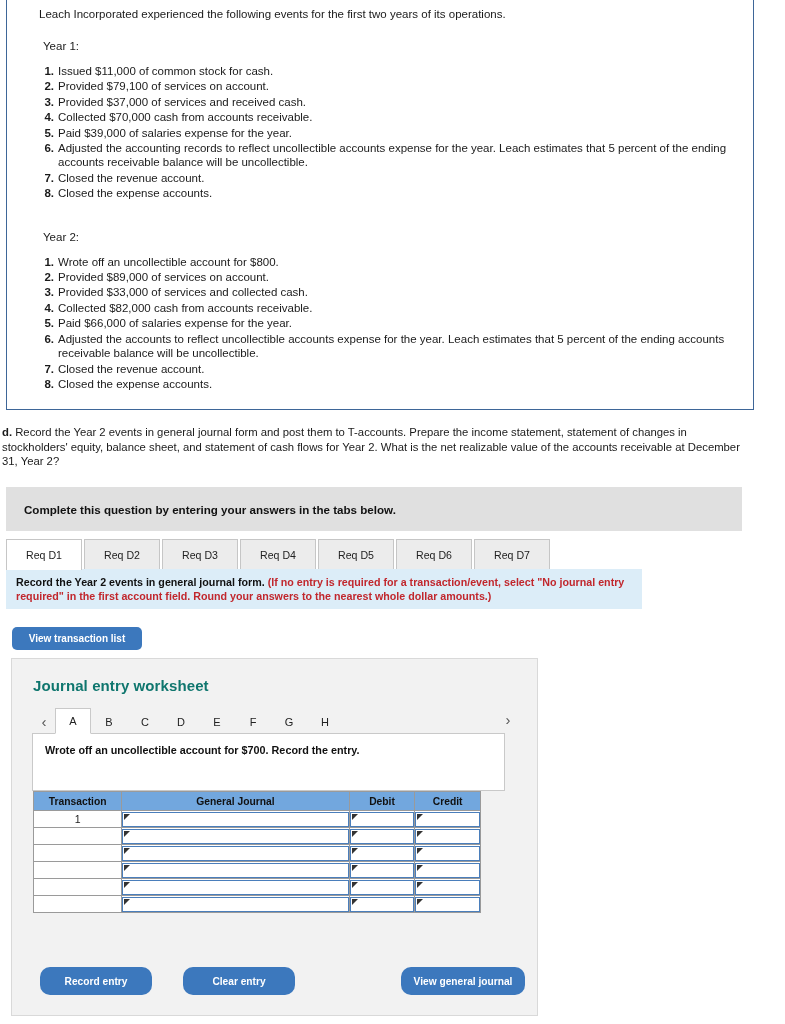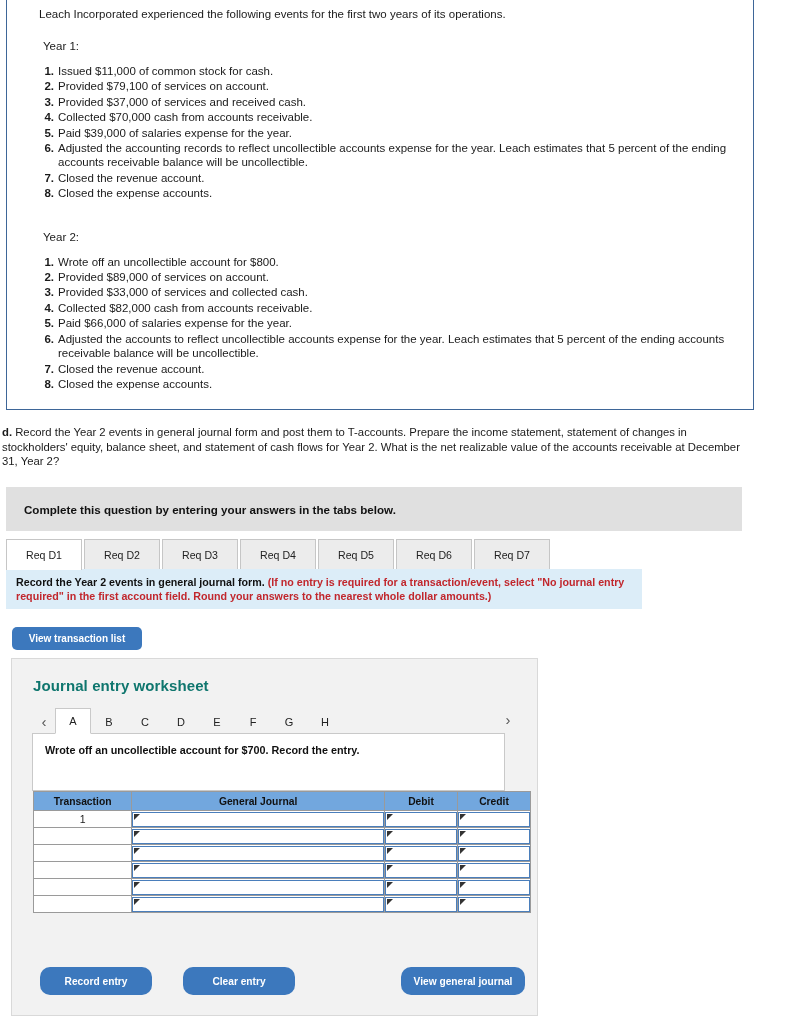--- a/index.html
+++ b/index.html
@@ -236,21 +236,21 @@
   #note-line {
     color: #c1272d;
     font-size: 10px;
     font-weight: bold;
     margin: 10px 0 5px 1px;
   }
 
   
   #journal-table {
     border-collapse: collapse;
-    width: 498px;
+    width: 448px;
     table-layout: fixed;
     margin-left: 1px;
   }
   #journal-table th {
     background: #72a7de;
     border: 1px solid #9a9a9a;
     font-size: 10.3px;
     font-weight: bold;
     color: #111;
     height: 16px;

